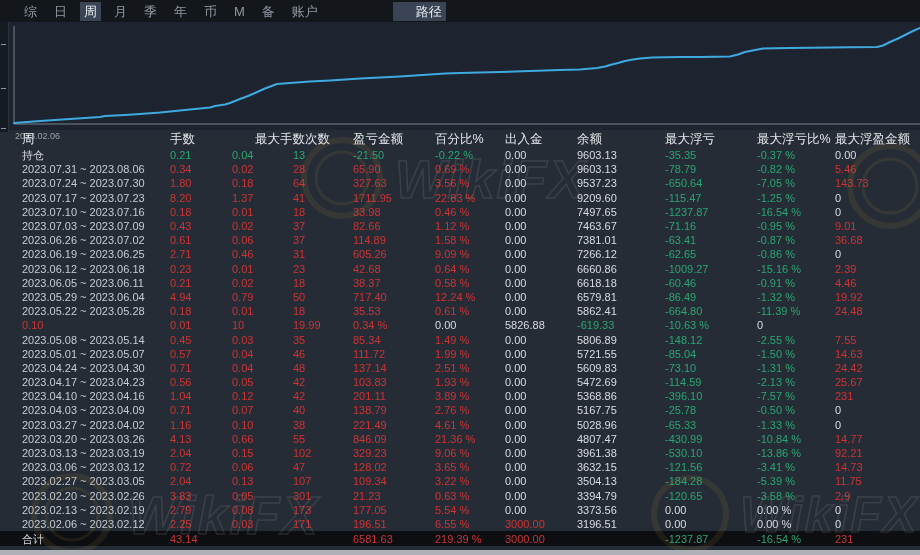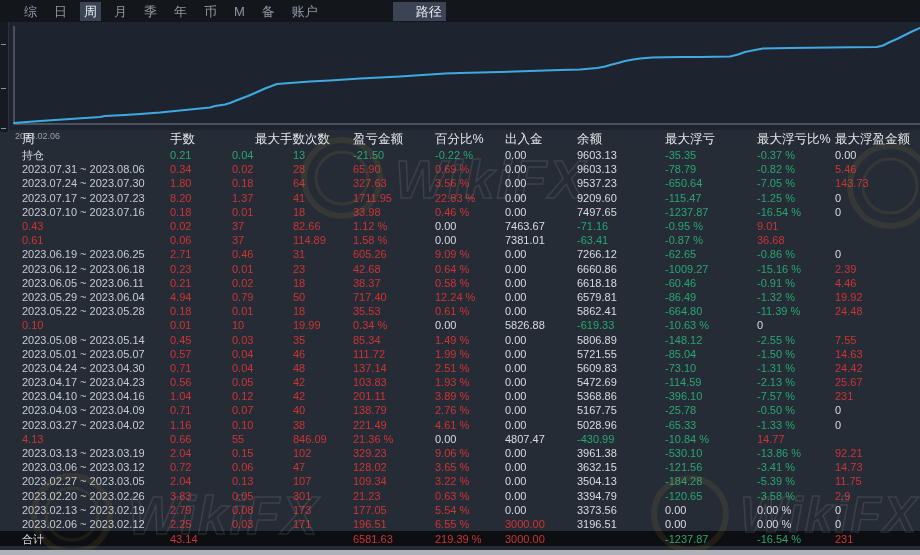--- a/index.html
+++ b/index.html
@@ -145,32 +145,34 @@
         <div class="cell c-r">18</div>
         <div class="cell c-r">33.98</div>
         <div class="cell c-r">0.46 %</div>
         <div class="cell c-w">0.00</div>
         <div class="cell c-w">7497.65</div>
         <div class="cell c-g">-1237.87</div>
         <div class="cell c-g">-16.54 %</div>
         <div class="cell c-w">0</div>
       </div>
       <div class="trow">
+        <div class="cell c-d">2023.07.03 ~ 2023.07.09</div>
         <div class="cell c-r">0.43</div>
         <div class="cell c-r">0.02</div>
         <div class="cell c-r">37</div>
         <div class="cell c-r">82.66</div>
         <div class="cell c-r">1.12 %</div>
         <div class="cell c-w">0.00</div>
         <div class="cell c-w">7463.67</div>
         <div class="cell c-g">-71.16</div>
         <div class="cell c-g">-0.95 %</div>
         <div class="cell c-r">9.01</div>
       </div>
       <div class="trow">
+        <div class="cell c-d">2023.06.26 ~ 2023.07.02</div>
         <div class="cell c-r">0.61</div>
         <div class="cell c-r">0.06</div>
         <div class="cell c-r">37</div>
         <div class="cell c-r">114.89</div>
         <div class="cell c-r">1.58 %</div>
         <div class="cell c-w">0.00</div>
         <div class="cell c-w">7381.01</div>
         <div class="cell c-g">-63.41</div>
         <div class="cell c-g">-0.87 %</div>
         <div class="cell c-r">36.68</div>
@@ -337,20 +339,21 @@
         <div class="cell c-r">38</div>
         <div class="cell c-r">221.49</div>
         <div class="cell c-r">4.61 %</div>
         <div class="cell c-w">0.00</div>
         <div class="cell c-w">5028.96</div>
         <div class="cell c-g">-65.33</div>
         <div class="cell c-g">-1.33 %</div>
         <div class="cell c-w">0</div>
       </div>
       <div class="trow">
+        <div class="cell c-d">2023.03.20 ~ 2023.03.26</div>
         <div class="cell c-r">4.13</div>
         <div class="cell c-r">0.66</div>
         <div class="cell c-r">55</div>
         <div class="cell c-r">846.09</div>
         <div class="cell c-r">21.36 %</div>
         <div class="cell c-w">0.00</div>
         <div class="cell c-w">4807.47</div>
         <div class="cell c-g">-430.99</div>
         <div class="cell c-g">-10.84 %</div>
         <div class="cell c-r">14.77</div>

